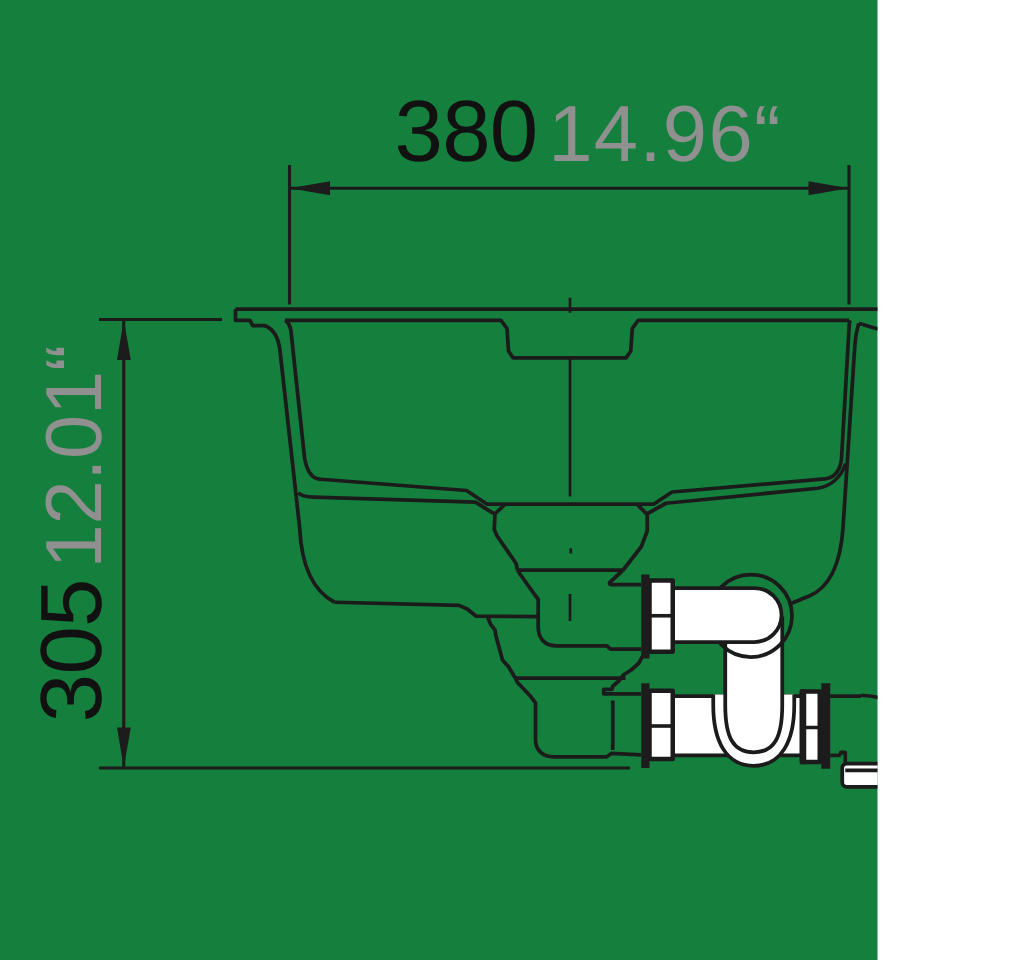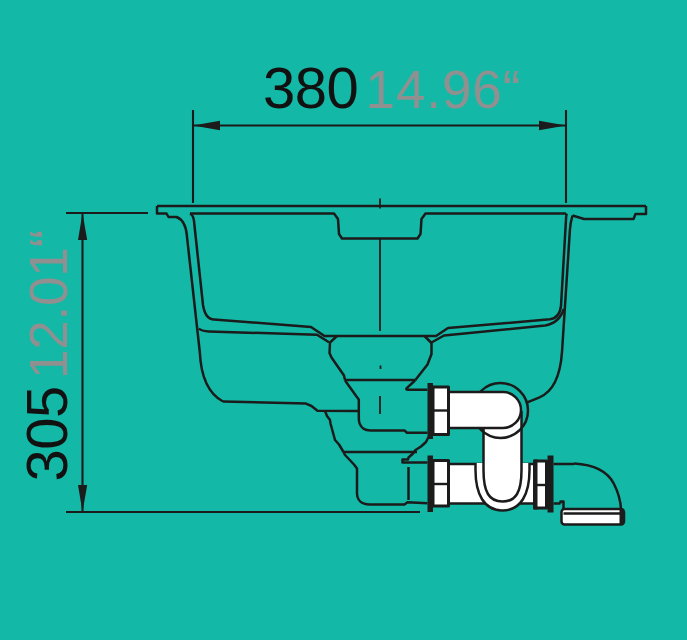--- a/index.html
+++ b/index.html
@@ -1,16 +1,16 @@
 <!DOCTYPE html>
 <html><head>
 <meta charset="utf-8">
 <style>
 html,body{margin:0;padding:0;background:#ffffff;}
-#page{width:687px;height:640px;position:relative;background:#14b8a6;overflow:hidden;}
+#page{width:585px;height:640px;position:relative;background:#15803d;overflow:hidden;}
 svg{display:block;}
 text{font-family:"Liberation Sans",sans-serif;}
 </style>
 </head>
 <body>
 <div id="page">
 <svg width="687" height="640" viewBox="0 0 687 640">
 <g fill="none" stroke="#1b1b1b" stroke-width="2.5" stroke-linejoin="round" stroke-linecap="butt">
 
 <text x="263" y="107.5" font-size="58" fill="#111111" stroke="none" letter-spacing="-0.5">380</text>

